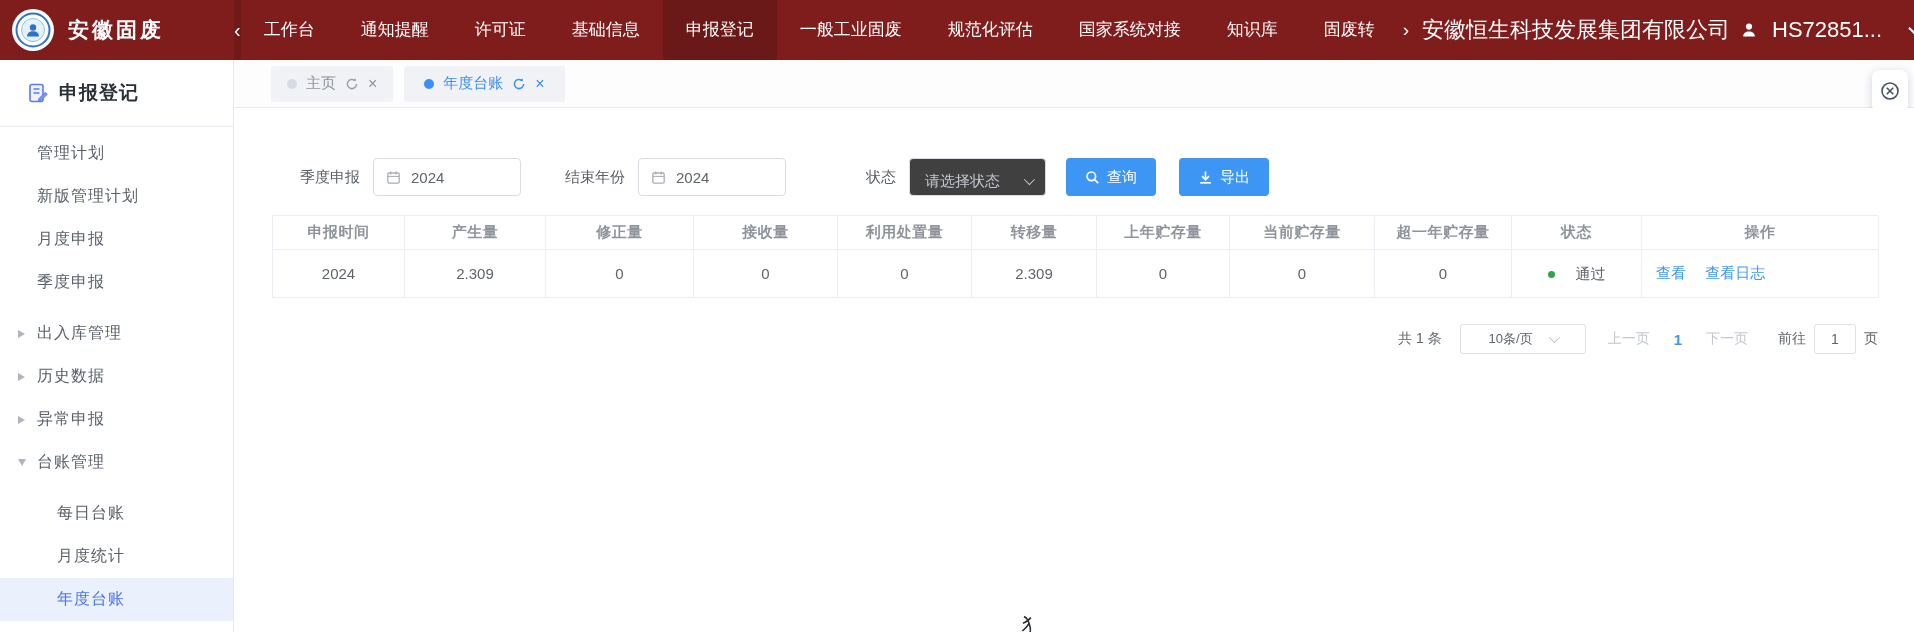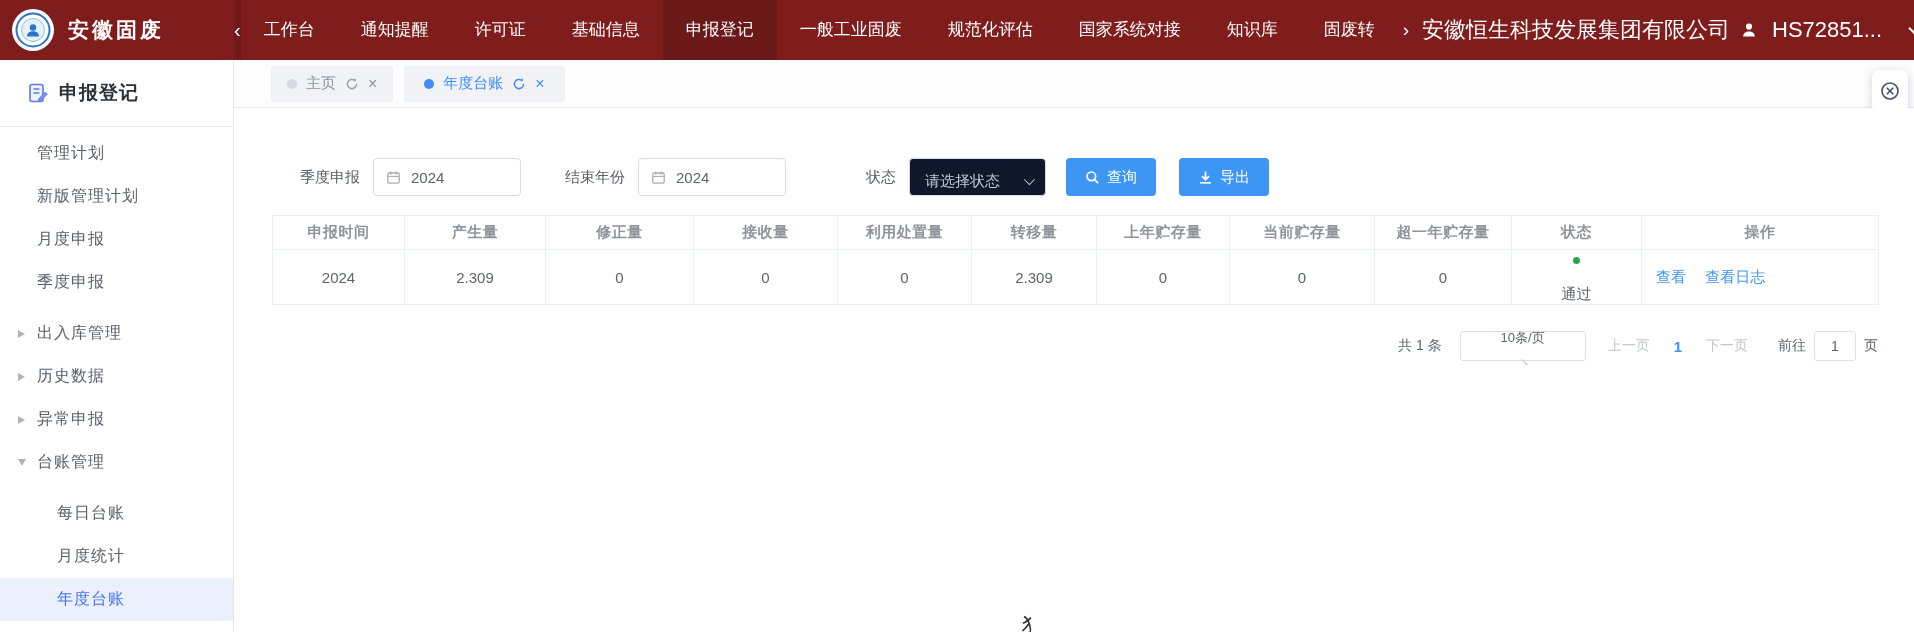--- a/index.html
+++ b/index.html
@@ -61,21 +61,21 @@
 
   
   .content { position:absolute; top:48px; left:0; right:0; bottom:0; background:#fff; }
   .filter-row { display:flex; align-items:center; margin-top:50px; height:38px; }
   .fl-label { font-size:15px; color:#5b6168; white-space:nowrap; }
   .ml66{margin-left:66px} .ml44{margin-left:44px} .ml80{margin-left:80px}
   .input { margin-left:13px; width:148px; height:38px; border:1px solid #d9dce3; border-radius:4px;
     display:flex; align-items:center; padding:0 12px; gap:10px; background:#fff; }
   .input .val { font-size:15px; color:#5f646b; }
   .select { margin-left:13px; width:137px; height:38px; border:1px solid #d9dce3; border-radius:4px;
-    display:flex; align-items:center; justify-content:space-between; padding:8px 13px 0 15px; background:#0f172a; }
+    display:flex; align-items:center; justify-content:space-between; padding:8px 13px 0 15px; background:#404040; }
   .select .ph { font-size:15px; color:#c1c6cf; }
   .sel-chev { width:8px; height:8px; border-right:1.6px solid #c0c4cc; border-bottom:1.6px solid #c0c4cc;
     transform:rotate(45deg) translateY(-2px); }
   .btn { margin-left:20px; min-width:90px; height:38px; background:#3e96f4; color:#fff; border:none;
     border-radius:4px; display:flex; align-items:center; justify-content:center; gap:7px;
     font-size:15px; cursor:pointer; font-family:inherit; }
   .btn.export { margin-left:23px;text-align:center; }
 
   .unit-row { display:flex; justify-content:flex-end; align-items:center; margin-top:40px;
     padding-right:36px; font-size:15px; }
@@ -89,27 +89,27 @@
   .radio-item.sel { color:#3e96f4; }
   .radio-item.first { margin-left:14px; }
   .radio-item + .radio-item { margin-left:30px; }
 
   table.grid { margin:19px 36px 0 38px; border-collapse:collapse; width:1606px; table-layout:fixed; }
   .grid th { height:34px; font-size:15px; font-weight:700; color:#8f949c; border:1px solid #ebeef4;
     background:#fff; letter-spacing:.5px; }
   .grid td { height:48px; font-size:15px; color:#5f646b; border:1px solid #ebeef4; text-align:center; }
   .grid td.actions { text-align:left; padding-left:14px; }
   .link { color:#3e96f4; cursor:pointer; margin-right:15px; }
-  .status-wrap { display:inline-flex; align-items:center; gap:21px;flex-direction:column; }
+  .status-wrap { display:inline-flex; align-items:center; gap:21px; }
   .gdot { width:7px; height:7px; border-radius:50%; background:#2aa64a; }
 
   .pager { display:flex; align-items:center; justify-content:flex-end; margin-top:26px;
     padding-right:36px; font-size:14px; color:#5f646b; }
   .pg-select { margin-left:18px; width:126px; height:30px; border:1px solid #dcdfe6; border-radius:3px;
-    display:flex; align-items:center; justify-content:center; gap:16px; font-size:13px; color:#5f646b; cursor:pointer;flex-direction:column; }
+    display:flex; align-items:center; justify-content:center; gap:16px; font-size:13px; color:#5f646b; cursor:pointer; }
   .pg-prev,.pg-next { color:#c3c8d0; }
   .pg-prev { margin-left:22px; } .pg-next { margin-left:24px; }
   .pg-cur { margin-left:24px; color:#3e96f4; font-weight:700; font-size:15px; }
   .pg-goto { margin-left:30px; }
   .pg-input { margin-left:8px; width:42px; height:30px; border:1px solid #dcdfe6; border-radius:3px;
     display:flex; align-items:center; justify-content:center; font-size:14px; color:#5f646b; }
   .pg-unit { margin-left:8px; }
 
   .corner-glyph { position:absolute; left:1022px; top:612px; font-size:22px; color:#2b2f36; }
 </style>

